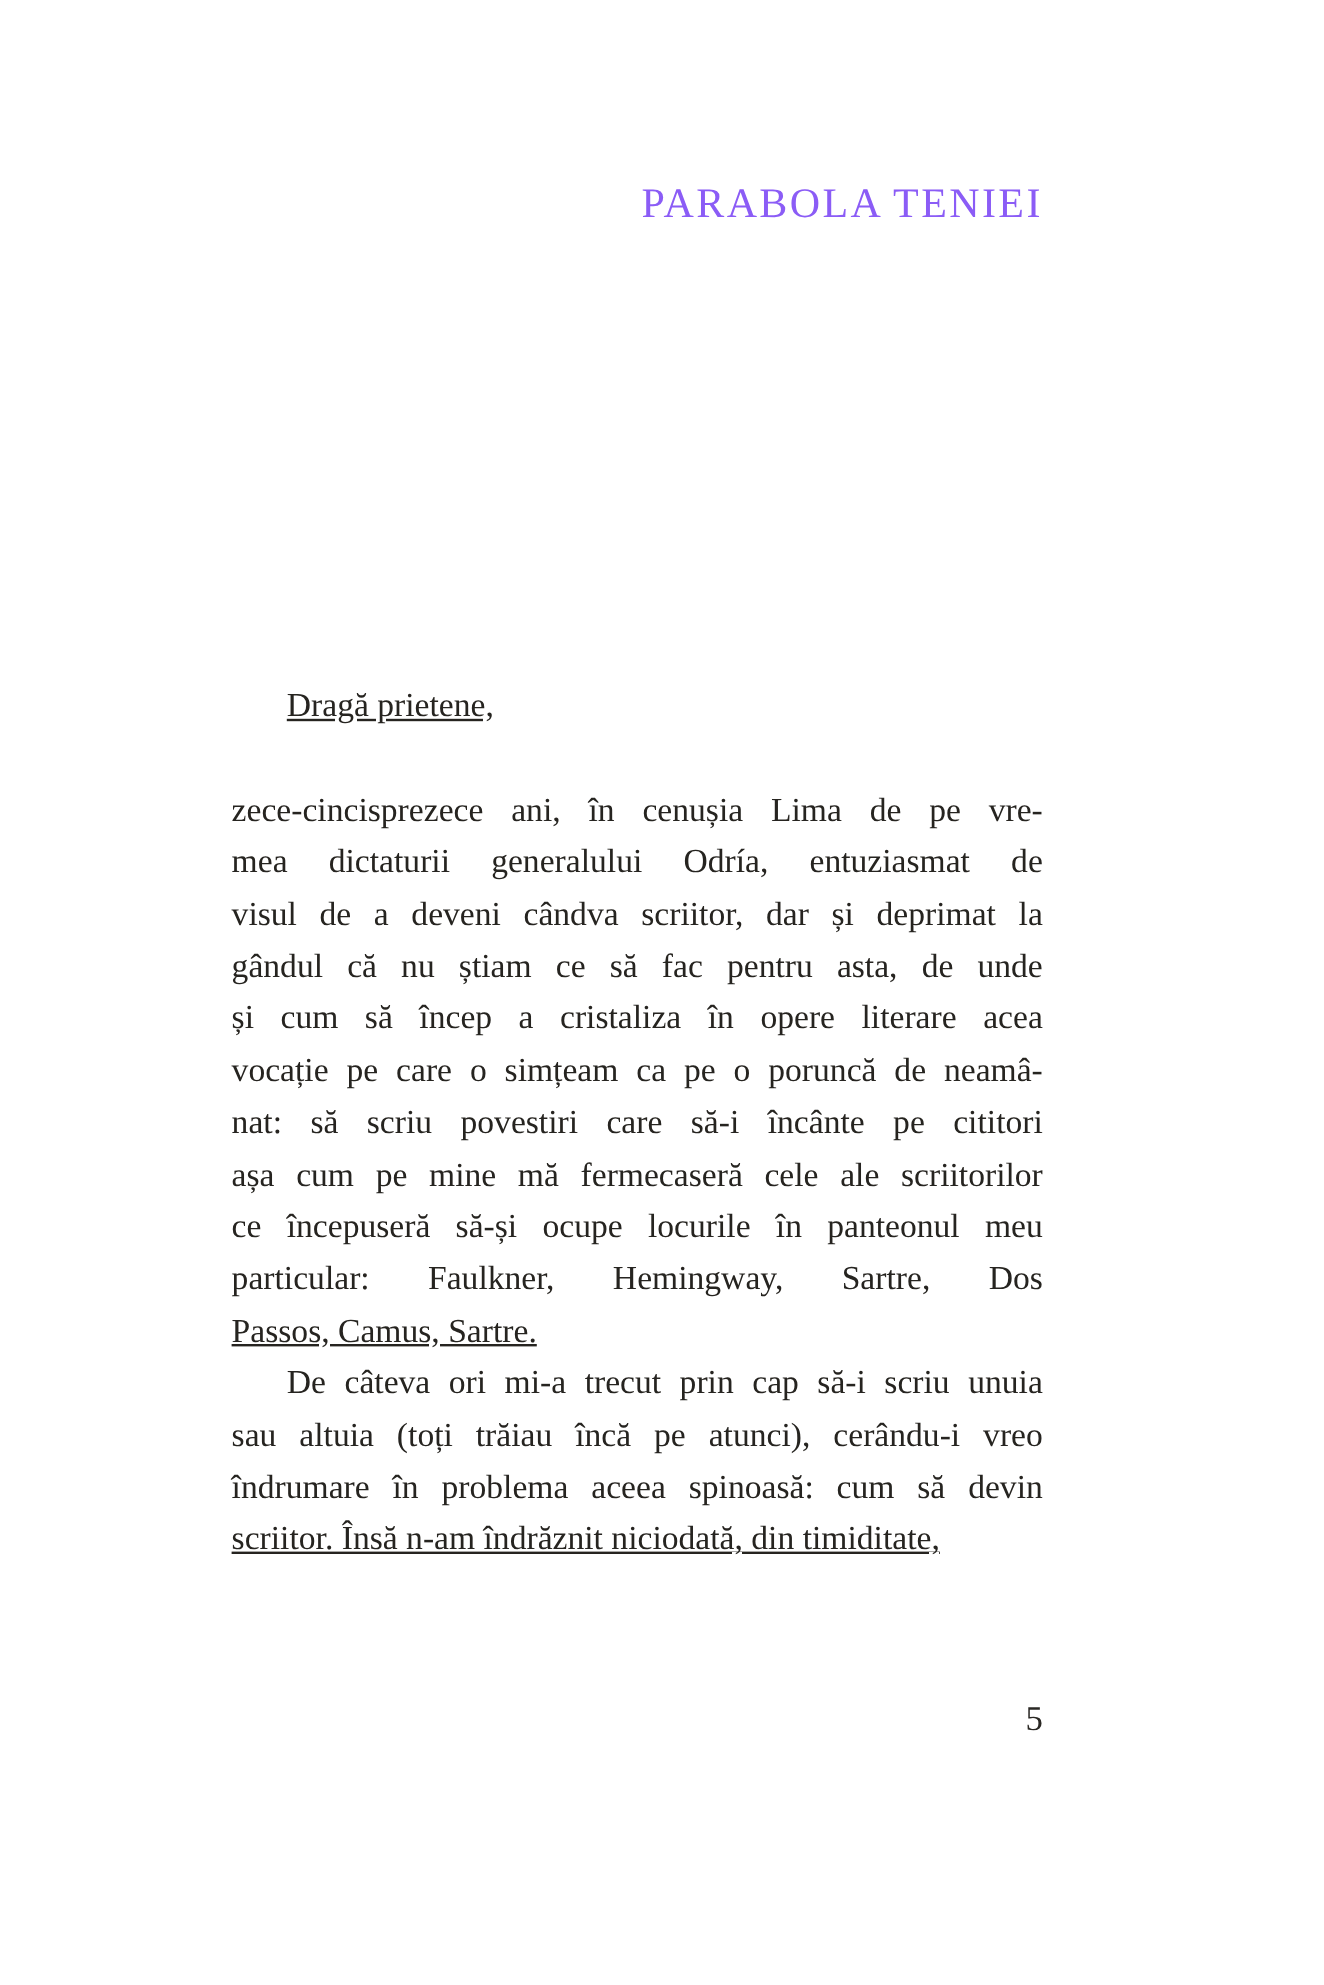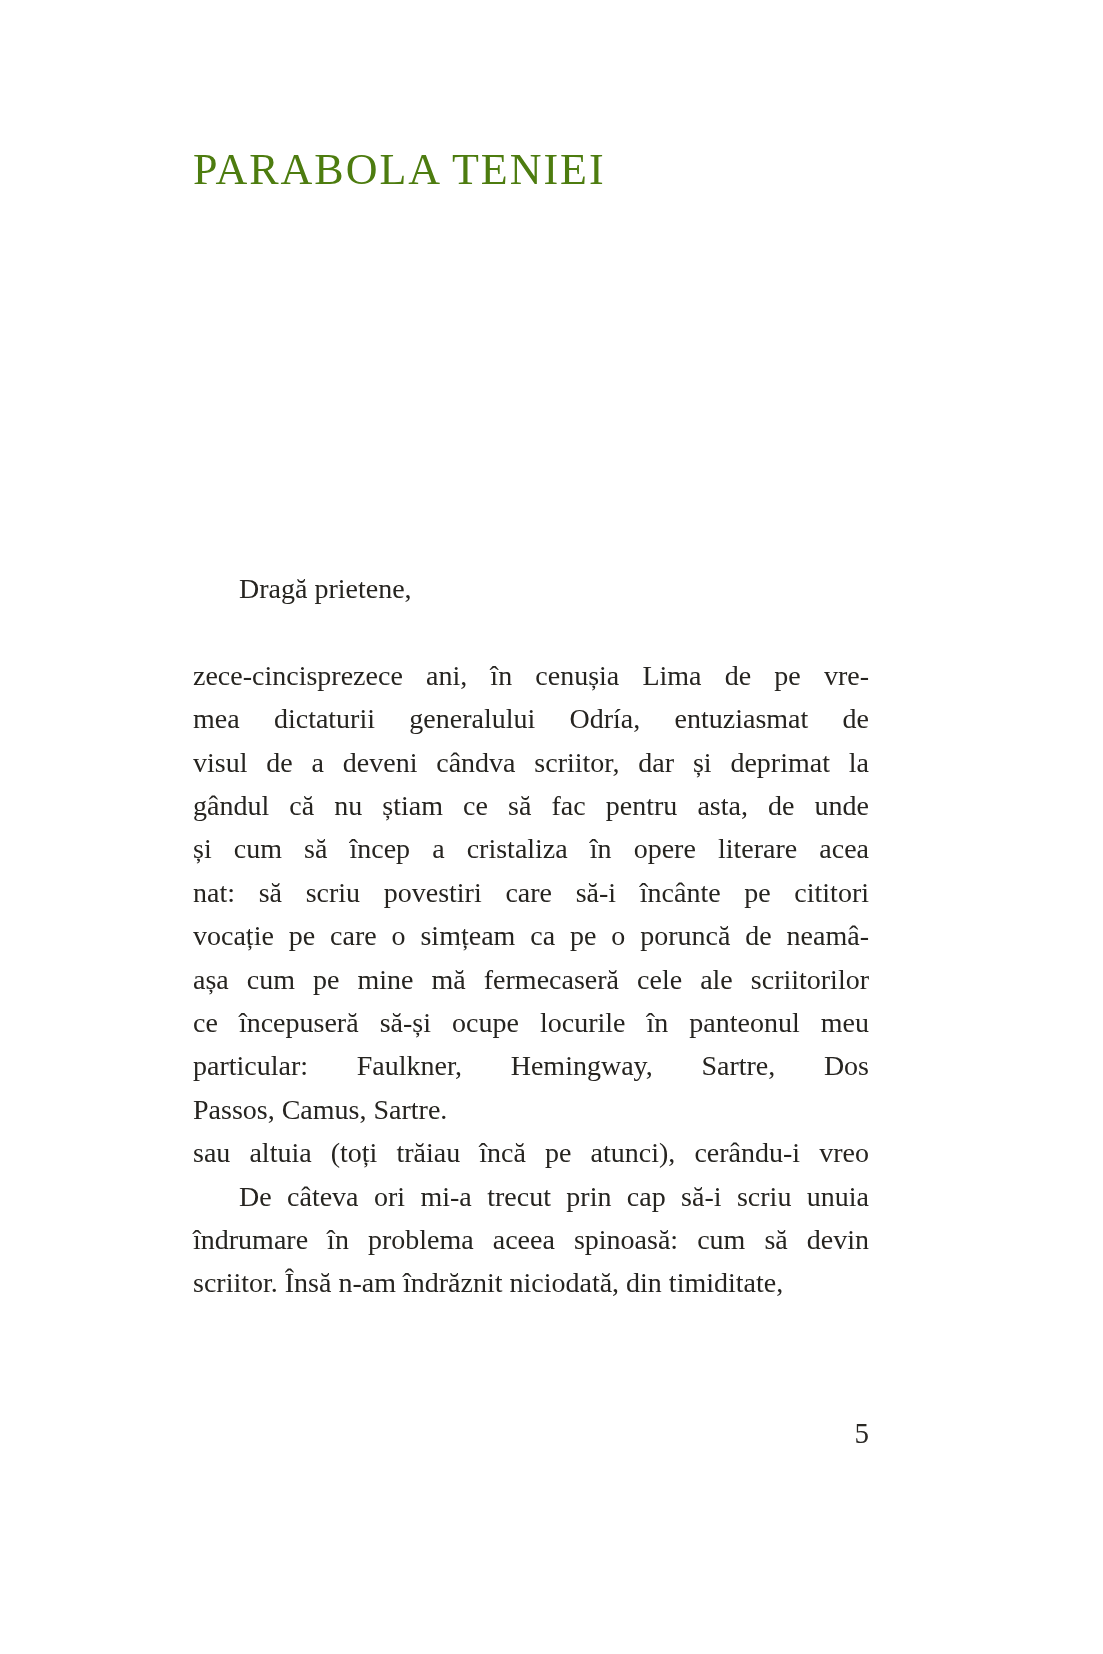--- a/index.html
+++ b/index.html
@@ -15,43 +15,44 @@
     background: #ffffff;
     overflow: hidden;
     font-family: "Liberation Serif", "DejaVu Serif", serif;
     color: #262420;
   }
   .chapter-title {
     position: absolute;
     top: 148px;
     left: 193px;
     width: 676px;
-    text-align: left;
-    font-size: 44px;
+    text-align: right;
+    font-size: 35px;
     line-height: 43px;
     letter-spacing: 2px;
-    color: #4d7c0f;
+    color: #8b5cf6;
     white-space: nowrap;
   }
   .text-block {
     position: absolute;
     top: 567px;
     left: 193px;
     width: 676px;
     font-size: 28px;
   }
   .ln {
     line-height: 43.4px;
     text-align: justify;
     text-align-last: justify;
     white-space: normal;
   }
   .ln.end {
     text-align: right;
     text-align-last: left;
+    text-decoration: underline;
   }
   .ln.ind {
     text-indent: 46px;
   }
   .blank-line {
     height: 43.4px;
   }
   .page-number {
     position: absolute;
     top: 1412px;
@@ -74,29 +75,29 @@
 
     <div class="ln end ind">Dragă prietene,</div>
 
     <div class="blank-line"></div>
 
     <div class="ln">zece-cincisprezece ani, în cenușia Lima de pe vre-</div>
     <div class="ln">mea dictaturii generalului Odría, entuziasmat de</div>
     <div class="ln">visul de a deveni cândva scriitor, dar și deprimat la</div>
     <div class="ln">gândul că nu știam ce să fac pentru asta, de unde</div>
     <div class="ln">și cum să încep a cristaliza în opere literare acea</div>
+    <div class="ln">vocație pe care o simțeam ca pe o poruncă de neamâ-</div>
     <div class="ln">nat: să scriu povestiri care să-i încânte pe cititori</div>
-    <div class="ln">vocație pe care o simțeam ca pe o poruncă de neamâ-</div>
     <div class="ln">așa cum pe mine mă fermecaseră cele ale scriitorilor</div>
     <div class="ln">ce începuseră să-și ocupe locurile în panteonul meu</div>
     <div class="ln">particular: Faulkner, Hemingway, Sartre, Dos</div>
     <div class="ln end">Passos, Camus, Sartre.</div>
 
+    <div class="ln ind">De câteva ori mi-a trecut prin cap să-i scriu unuia</div>
     <div class="ln">sau altuia (toți trăiau încă pe atunci), cerându-i vreo</div>
-    <div class="ln ind">De câteva ori mi-a trecut prin cap să-i scriu unuia</div>
     <div class="ln">îndrumare în problema aceea spinoasă: cum să devin</div>
     <div class="ln end">scriitor. Însă n-am îndrăznit niciodată, din timiditate,</div>
 
   </div>
 
   <div class="page-number">5</div>
 
 </div>
 
 </body></html>

